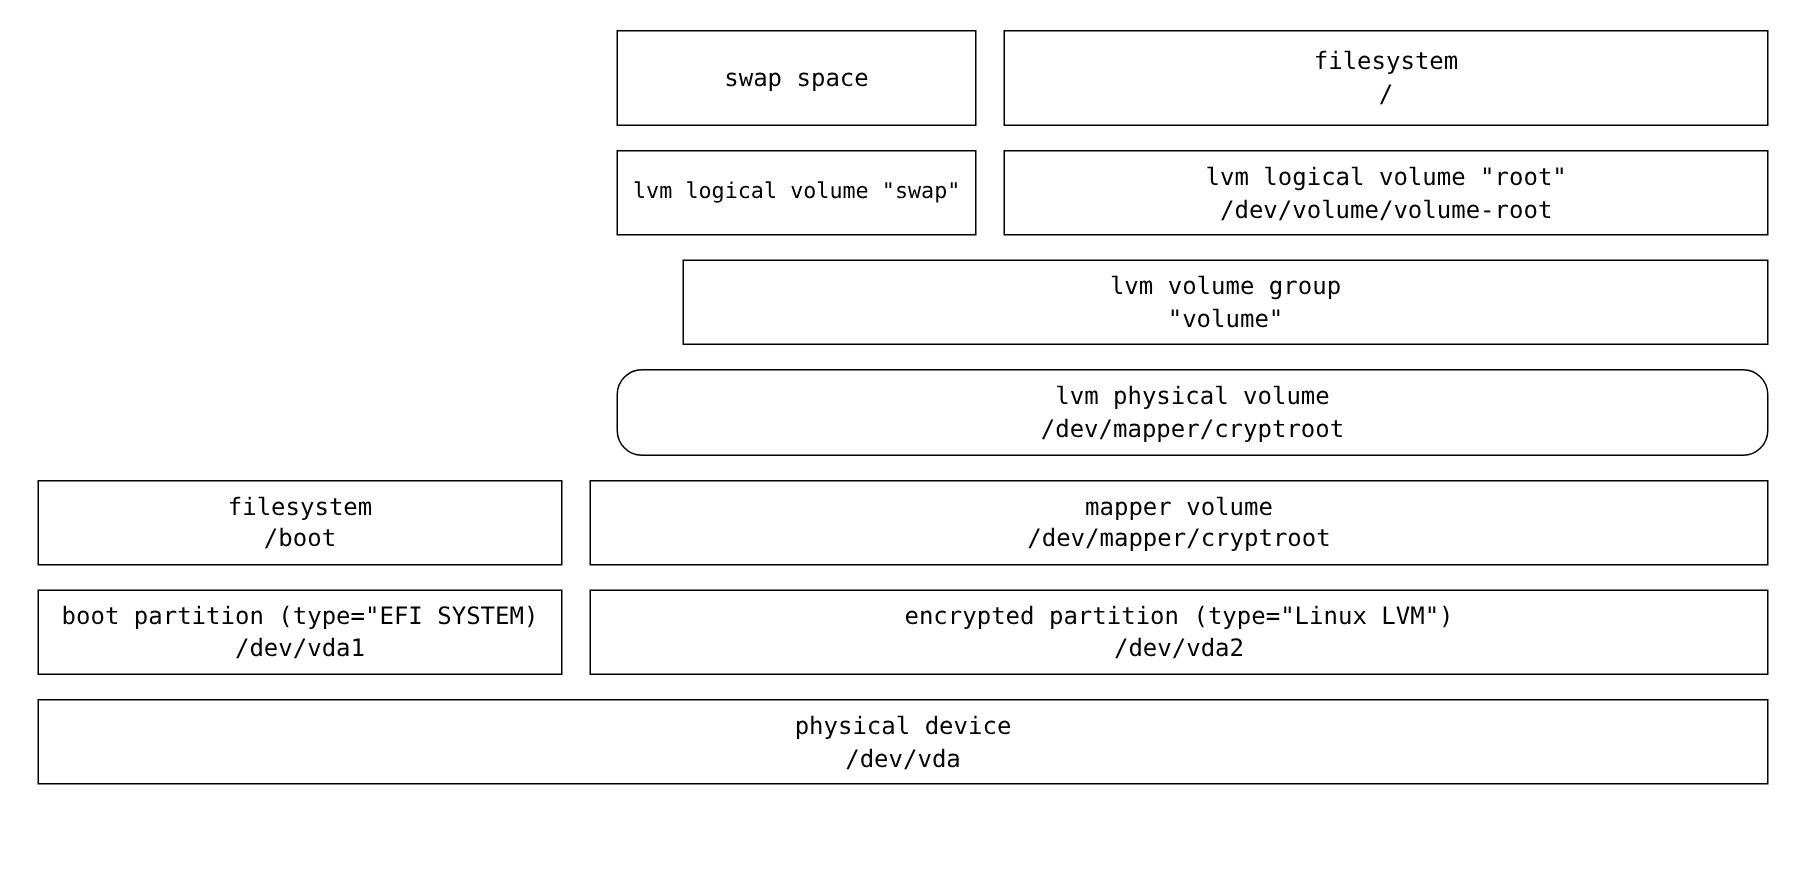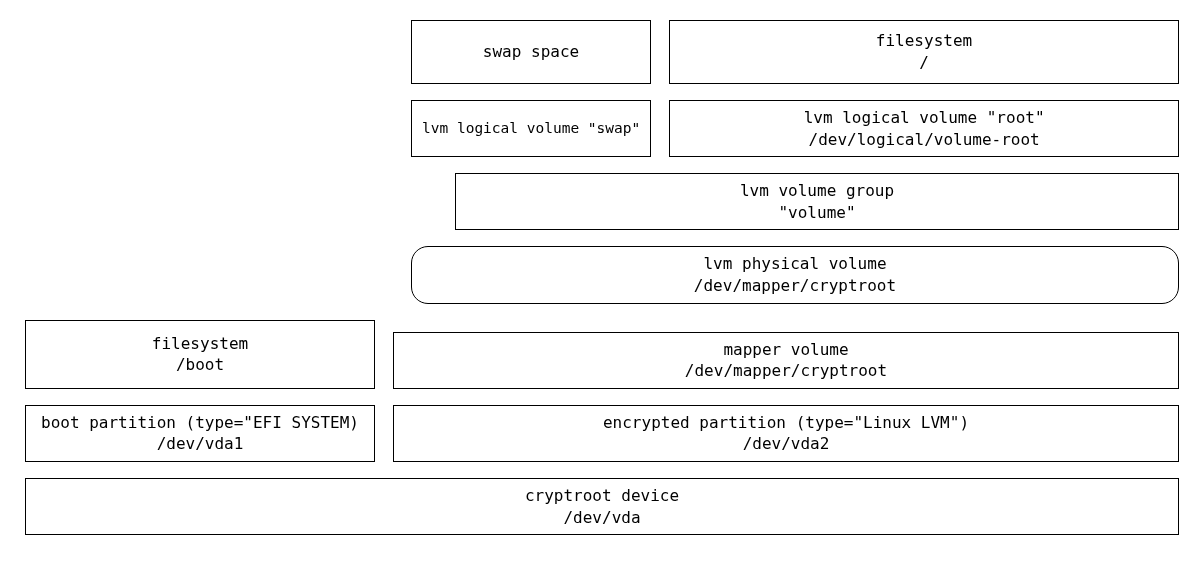--- a/index.html
+++ b/index.html
@@ -72,21 +72,20 @@
       min-height: 48px;
       border-radius: 17px;
     }
     .box-boot-fs {
       flex: 0 0 350px;
       min-height: 48px;
     }
     .box-mapper {
       flex: 1;
       min-height: 48px;
-      margin-top: 12px;
     }
     .box-boot-part {
       flex: 0 0 350px;
       min-height: 48px;
     }
     .box-enc-part {
       flex: 1;
       min-height: 48px;
     }
     .box-phys {
@@ -113,21 +112,21 @@
     </div>
   </div>
 
   <div class="row">
     <div class="spacer-left"></div>
     <div class="box box-lv-swap">
       <span class="line">lvm logical volume "swap"</span>
     </div>
     <div class="box box-lv-root">
       <span class="line">lvm logical volume "root"</span>
-      <span class="line">/dev/logical/volume-root</span>
+      <span class="line">/dev/volume/volume-root</span>
     </div>
   </div>
 
   <div class="row">
     <div class="spacer-left"></div>
     <div class="box box-vg">
       <span class="line">lvm volume group</span>
       <span class="line">"volume"</span>
     </div>
   </div>
@@ -157,18 +156,18 @@
       <span class="line">/dev/vda1</span>
     </div>
     <div class="box box-enc-part">
       <span class="line">encrypted partition (type="Linux LVM")</span>
       <span class="line">/dev/vda2</span>
     </div>
   </div>
 
   <div class="row row-full">
     <div class="box box-phys">
-      <span class="line">cryptroot device</span>
+      <span class="line">physical device</span>
       <span class="line">/dev/vda</span>
     </div>
   </div>
 
 </div>
 
 </body></html>

